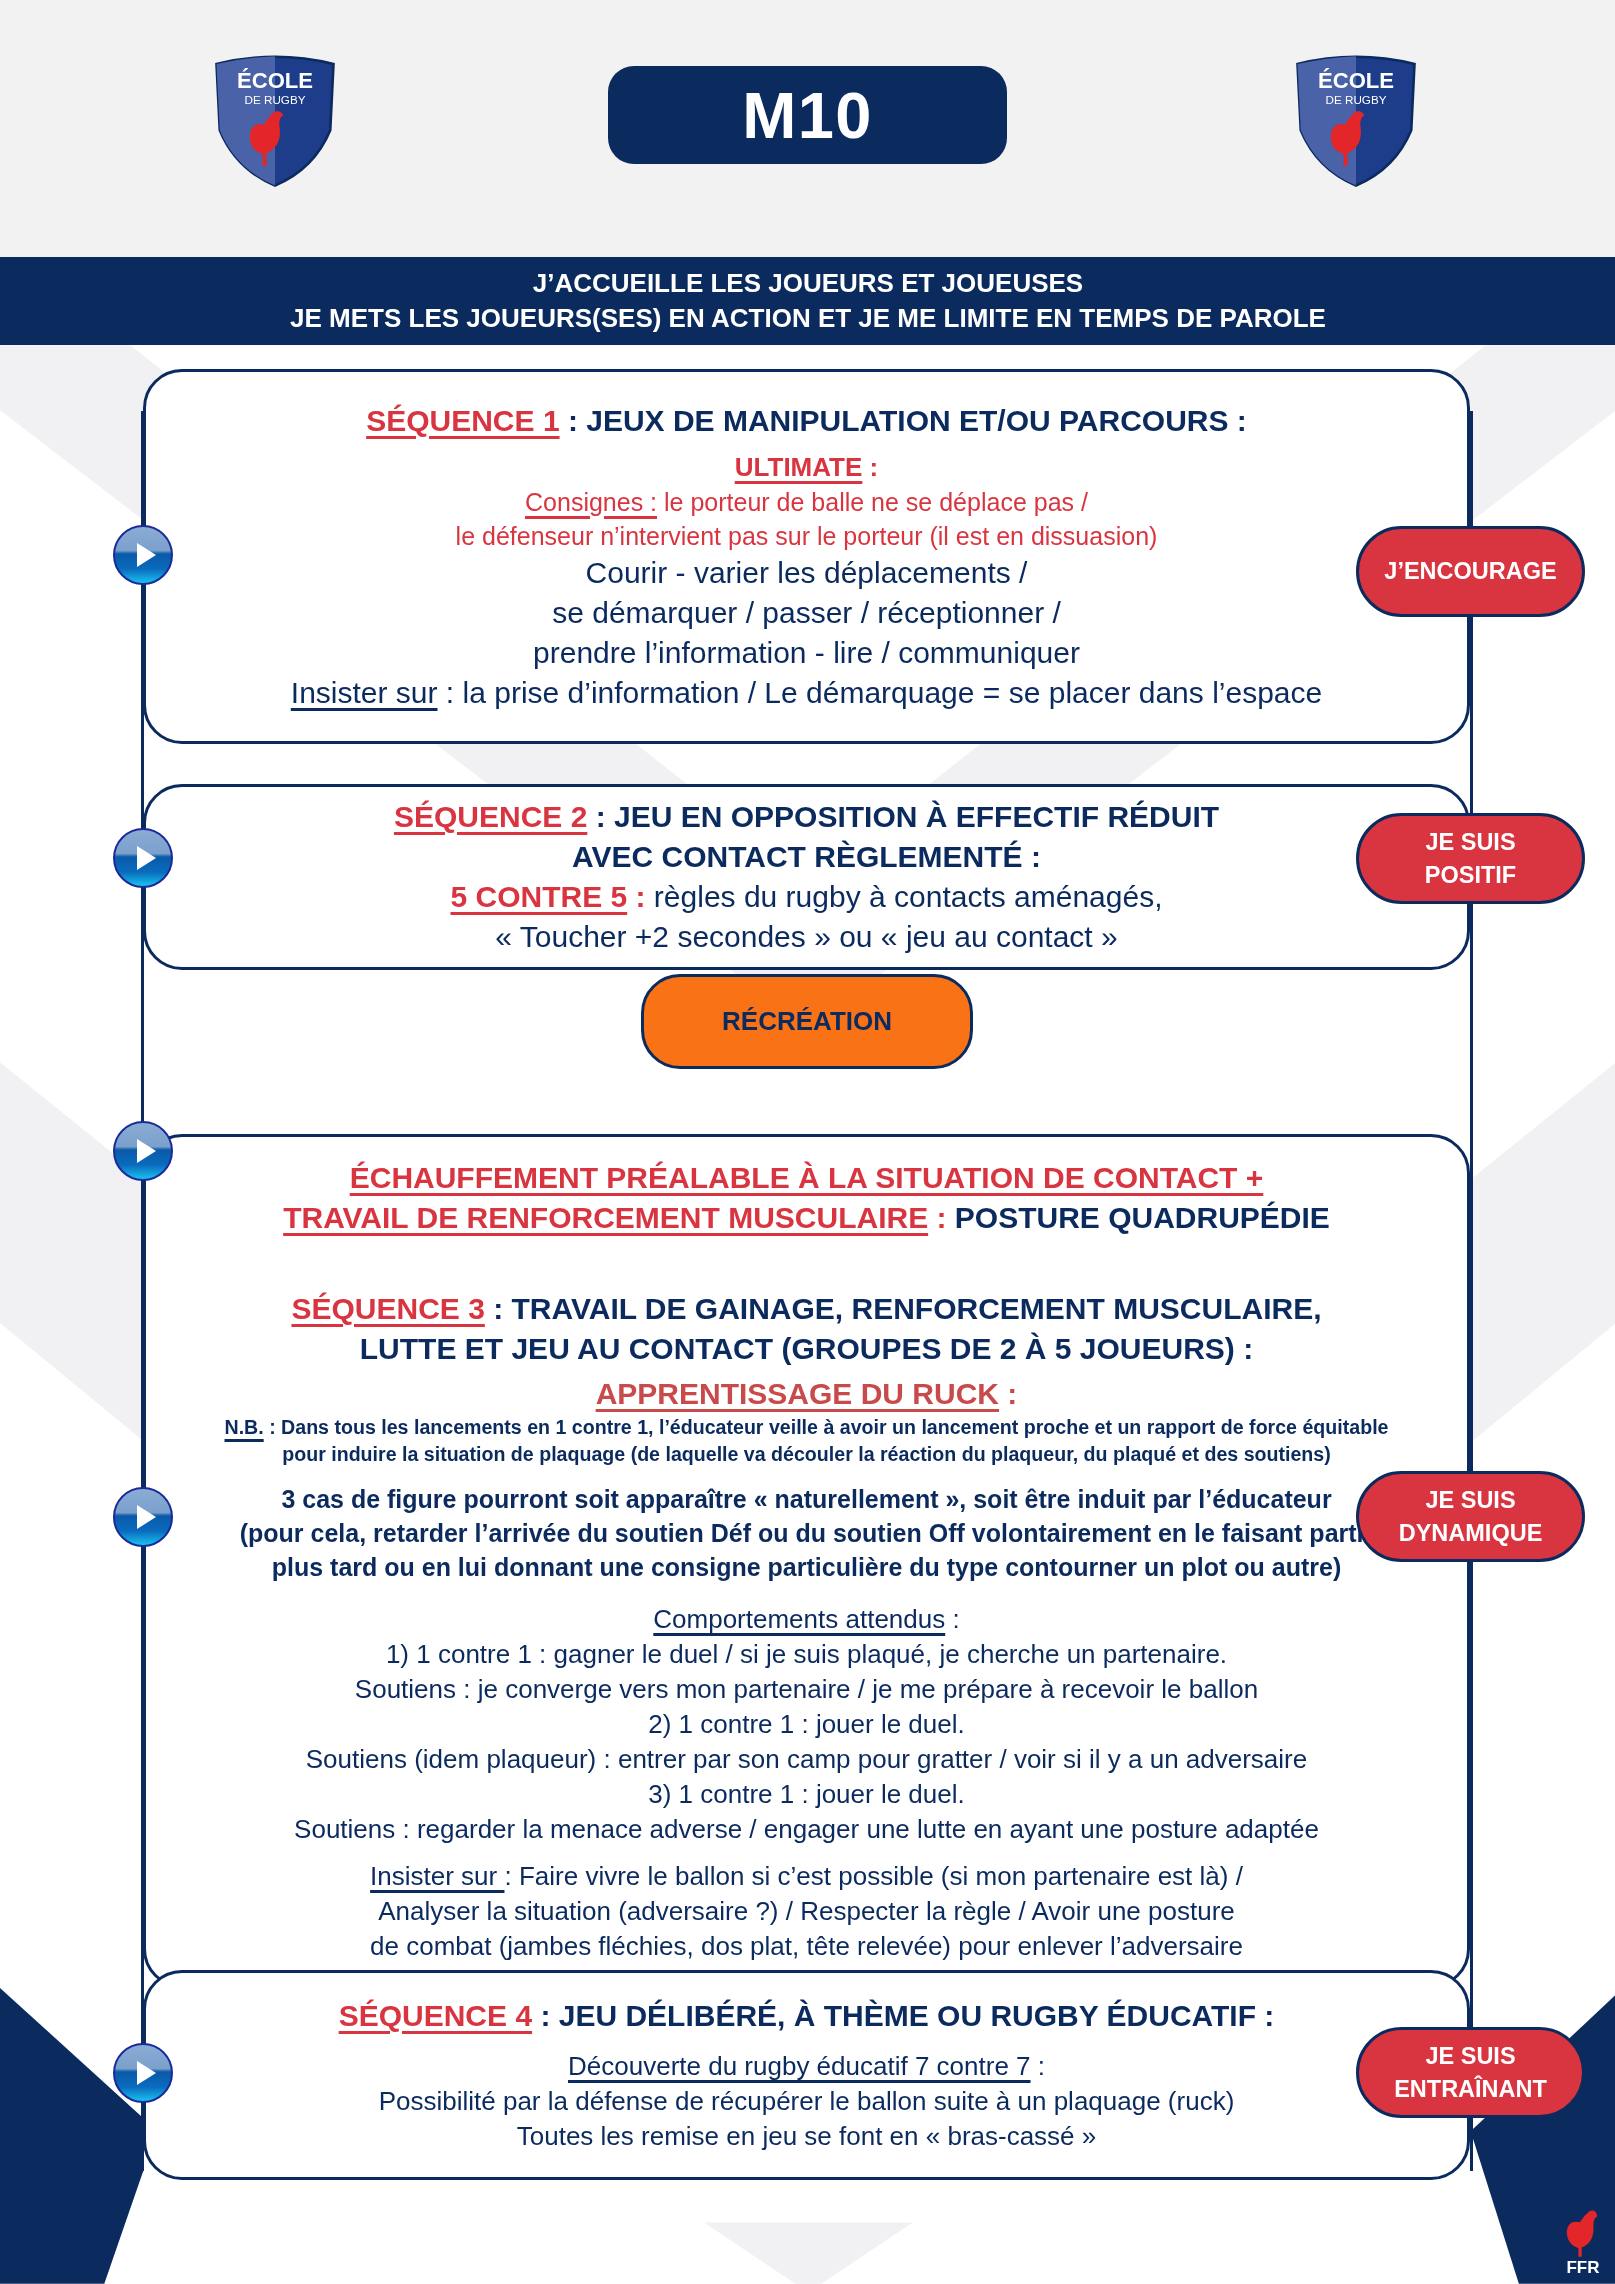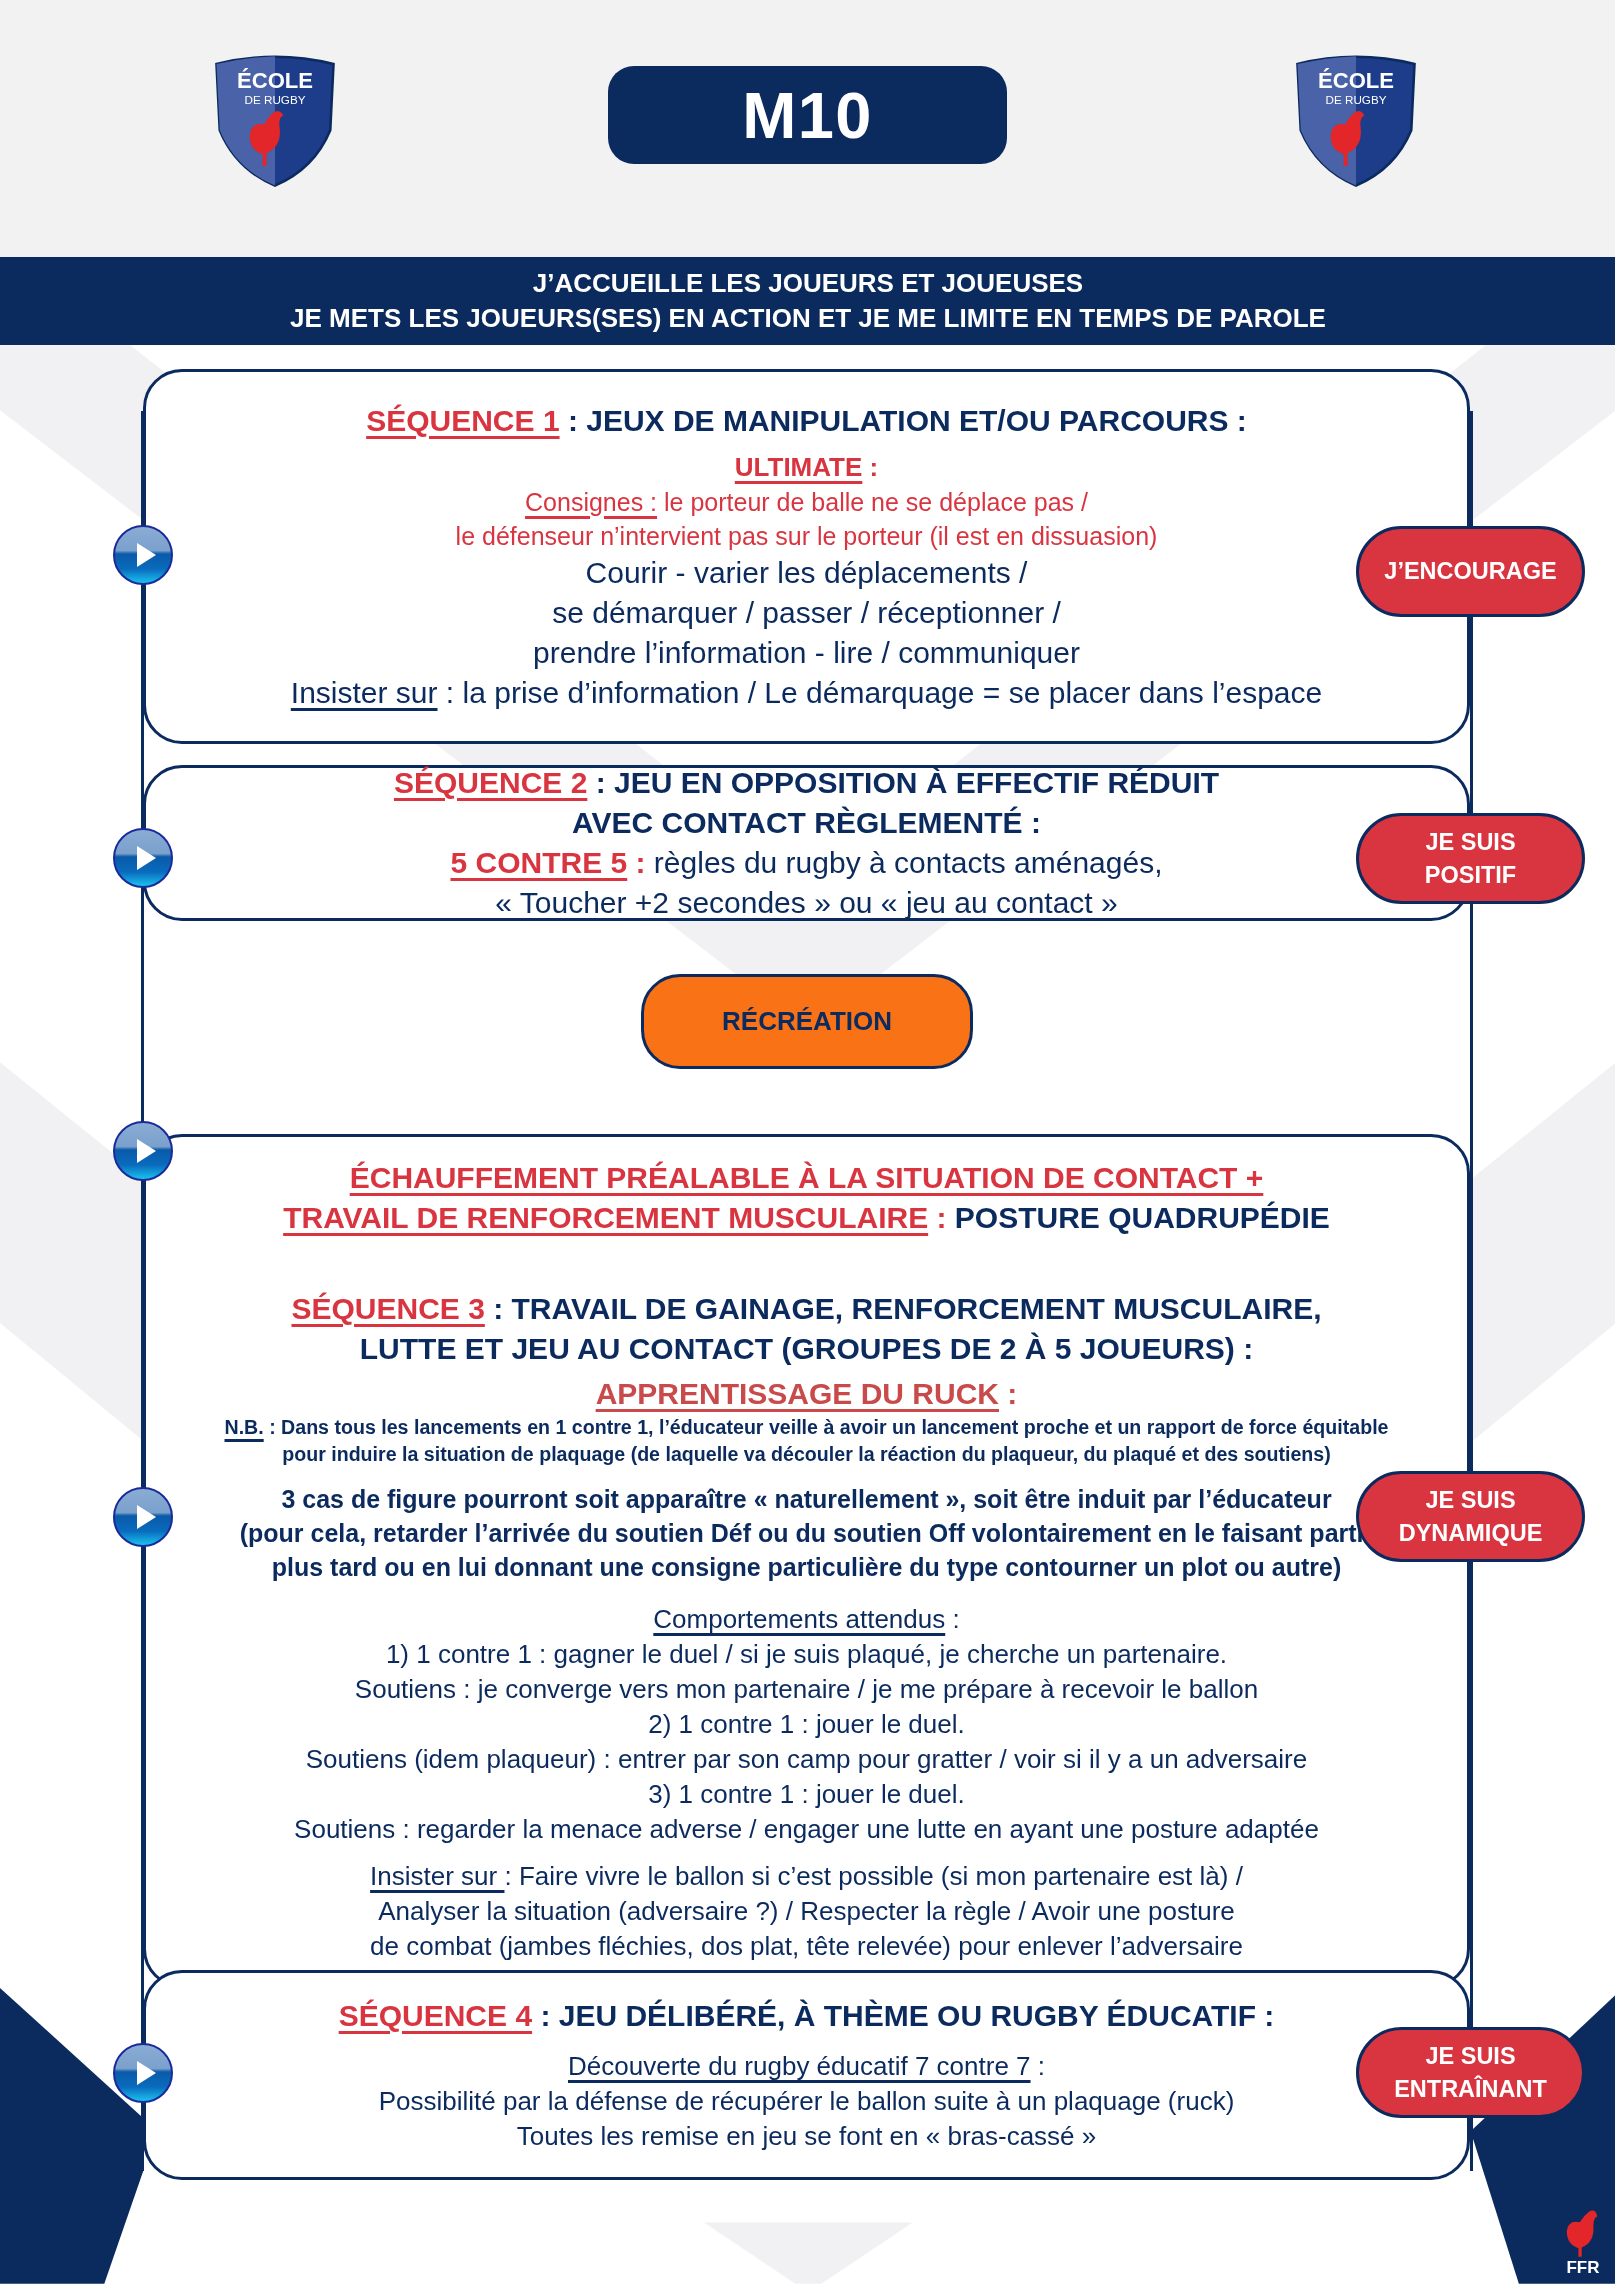--- a/index.html
+++ b/index.html
@@ -138,21 +138,21 @@
   <p class="t48 navy">prendre l’information - lire / communiquer</p>
   <p class="t48 navy">
     <span class="u">Insister sur</span><span> : la prise d’information / Le démarquage = se placer dans l’espace</span>
   </p>
 </div>
 <div class="play" style="top:525px"></div>
 <div class="pill" style="top:526px">
   <span>J’ENCOURAGE</span>
 </div>
 
-<div class="box" style="top:765px;height:156px">
+<div class="box" style="top:784px;height:186px">
   <p class="h1">
     <span class="red u">SÉQUENCE 2</span><span class="navy"> : JEU EN OPPOSITION À EFFECTIF RÉDUIT</span>
   </p>
   <p class="h1 navy">AVEC CONTACT RÈGLEMENTÉ :</p>
   <p class="t48 navy">
     <span class="red u b">5 CONTRE 5</span><span class="red b"> :</span><span> règles du rugby à contacts aménagés,</span>
   </p>
   <p class="t48 navy">« Toucher +2 secondes » ou « jeu au contact »</p>
 </div>
 <div class="play" style="top:828px"></div>

